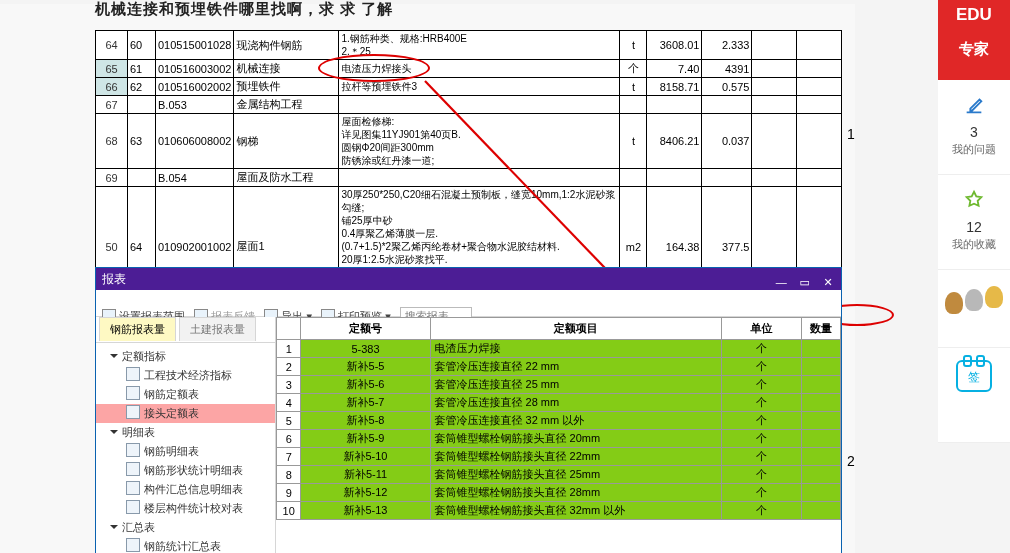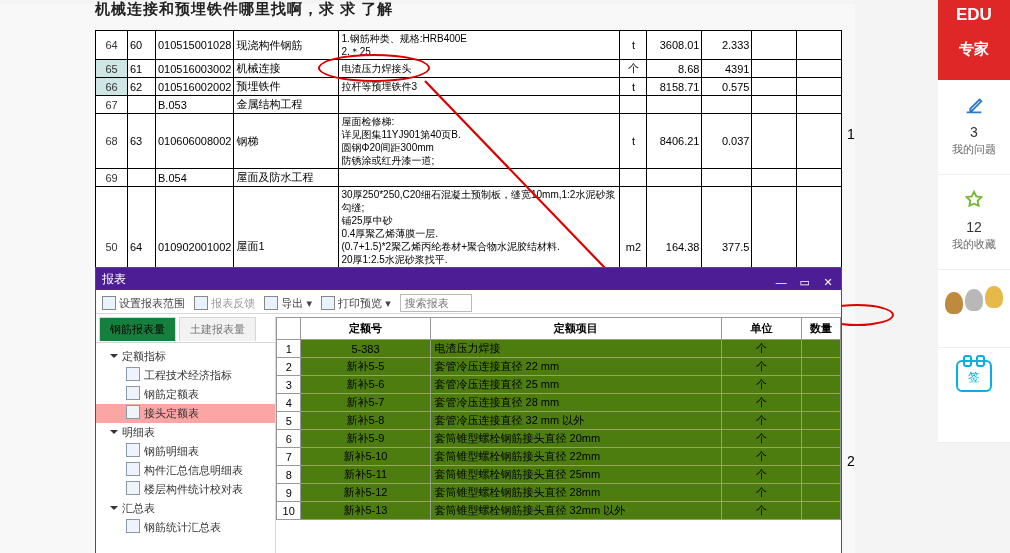--- a/index.html
+++ b/index.html
@@ -21,39 +21,39 @@
 .tbl1 .c9{width:45px}
 .ellipse{position:absolute;border:2px solid #d00;border-radius:50%;pointer-events:none}
 .arrow-svg{position:absolute;left:0;top:0;pointer-events:none}
 .num1{position:absolute;left:847px;top:122px;font-size:14px;color:#000}
 .num2{position:absolute;left:847px;top:449px;font-size:14px;color:#000}
 
 .win{position:absolute;left:95px;top:263px;width:747px;height:290px;border:1px solid #0a62b0;background:#fff;font-size:11px}
 .win-title{height:22px;background:#4c1d95;color:#fff;font-size:12px;line-height:22px;padding:0 6px;position:relative}
 .win-ctrl{position:absolute;right:4px;top:3px}
 .win-ctrl span{display:inline-block;width:18px;height:14px;color:#fff;font-size:11px;text-align:center;margin-left:2px;cursor:pointer}
-.win-tool{height:24px;border-bottom:1px solid #d6d6d6;line-height:26px;padding:0 6px;font-size:11px;color:#444}
+.win-tool{height:24px;border-bottom:1px solid #d6d6d6;line-height:26px;padding:13px 6px;font-size:11px;color:#444}
 .win-tool .ic{display:inline-block;width:14px;height:14px;margin-right:3px;vertical-align:-3px;border:1px solid #888;background:#e9f3fb}
 .win-tool .g{color:#999}
 .win-tool input{border:1px solid #bbb;height:18px;width:72px;padding:0 4px;font-size:11px}
 .win-body{position:absolute;top:49px;left:0;right:0;bottom:0}
 .side{width:180px;height:100%;border-right:1px solid #d6d6d6;overflow:hidden;position:absolute;left:0;top:0;background:#fff}
 .tabs{height:26px;border-bottom:1px solid #d6d6d6}
-.tab{display:inline-block;padding:4px 10px;font-size:11px;border:1px solid #d6d6d6;border-bottom:none;margin-left:3px;background:#15803d;cursor:pointer}
+.tab{display:inline-block;padding:4px 10px;font-size:11px;border:1px solid #d6d6d6;border-bottom:none;margin-left:3px;background:#fef9c3;cursor:pointer}
 .tab.off{background:#f2f2f2;color:#777}
 .tree{padding:4px 0;font-size:11px;color:#333}
 .tree li{list-style:none;padding:1px 0 1px 14px;line-height:17px;white-space:nowrap}
 .tree .arr{display:inline-block;width:0;height:0;border-top:4px solid #333;border-left:4px solid transparent;border-right:4px solid transparent;margin-right:4px;vertical-align:2px}
 .tree .i2{padding-left:30px}
 .tree .i2::before{content:"";display:inline-block;width:12px;height:12px;border:1px solid #89a;background:#eef4fa;margin-right:4px;vertical-align:-2px}
 .tree .hl{background:#fca5a5}
 .grid{position:absolute;left:180px;right:0;top:0;bottom:0;overflow:hidden}
 .tbl2{border-collapse:collapse;font-size:11px;width:100%}
 .tbl2 th{border:1px solid #999;background:#fff;font-weight:700;padding:3px 4px;text-align:center}
-.tbl2 td{border:1px solid #999;padding:1px 4px;height:15px;background:#4d7c0f}
+.tbl2 td{border:1px solid #999;padding:1px 4px;height:15px;background:#84cc16}
 .tbl2 .rn2{width:22px;text-align:center;background:#fff}
 .tbl2 .q1{width:116px;text-align:center}
 .tbl2 .q2{width:262px}
 .tbl2 .q3{width:72px;text-align:center}
 .tbl2 .q4{width:35px}
 
 .rs{position:absolute;left:938px;top:0;width:72px;background:#fff}
 .rs-top{height:80px;background:#e02727;color:#fff;text-align:center;padding-top:40px;font-weight:700;font-size:15px}
 .rs-top .edu{position:absolute;top:5px;left:18px;font-size:17px}
 .rs-item{height:95px;border-bottom:1px solid #eee;text-align:center;padding-top:14px;font-size:11px;color:#666}
@@ -87,21 +87,21 @@
           <td class="c8"></td>
           <td class="c9"></td>
         </tr>
         <tr>
           <td class="rn sel">65</td>
           <td class="c1">61</td>
           <td class="c2">010516003002</td>
           <td class="c3">机械连接</td>
           <td class="c4">电渣压力焊接头</td>
           <td class="c5">个</td>
-          <td class="c6">8.68</td>
+          <td class="c6">7.40</td>
           <td class="c7">4391</td>
           <td class="c8"></td>
           <td class="c9"></td>
         </tr>
         <tr>
           <td class="rn sel">66</td>
           <td class="c1">62</td>
           <td class="c2">010516002002</td>
           <td class="c3">预埋铁件</td>
           <td class="c4">拉杆等预埋铁件3</td>
@@ -198,20 +198,21 @@
         <div class="tabs">
           <span class="tab">钢筋报表量</span><span class="tab off">土建报表量</span>
         </div>
         <ul class="tree">
           <li><span class="arr"></span><span>定额指标</span></li>
           <li class="i2">工程技术经济指标</li>
           <li class="i2">钢筋定额表</li>
           <li class="i2 hl">接头定额表</li>
           <li><span class="arr"></span><span>明细表</span></li>
           <li class="i2">钢筋明细表</li>
+          <li class="i2">钢筋形状统计明细表</li>
           <li class="i2">构件汇总信息明细表</li>
           <li class="i2">楼层构件统计校对表</li>
           <li><span class="arr"></span><span>汇总表</span></li>
           <li class="i2">钢筋统计汇总表</li>
 
         </ul>
       </div>
       <div class="grid">
         <table class="tbl2">
           <thead>

